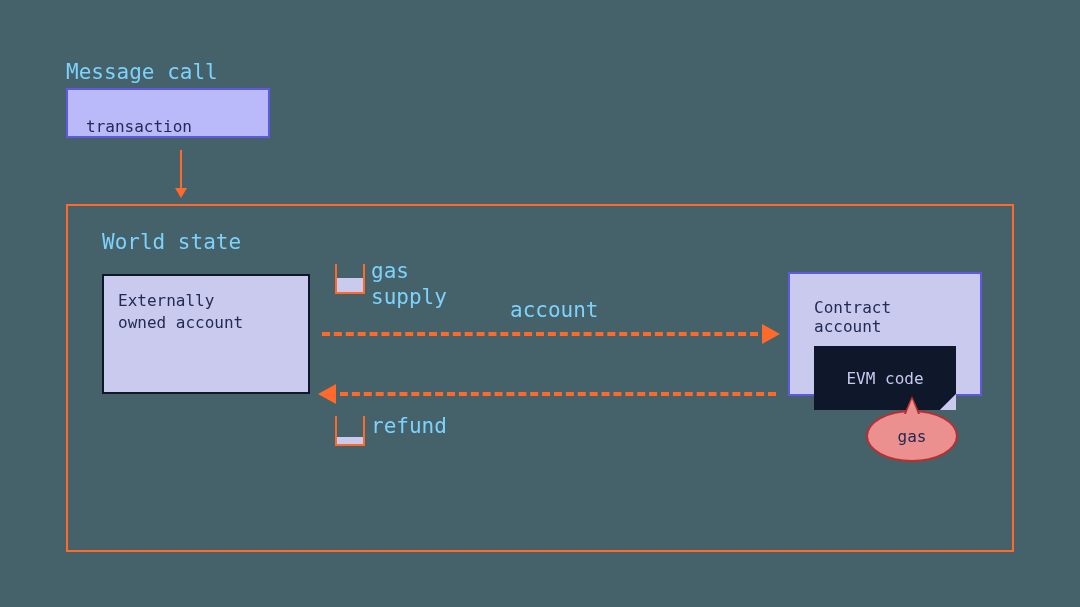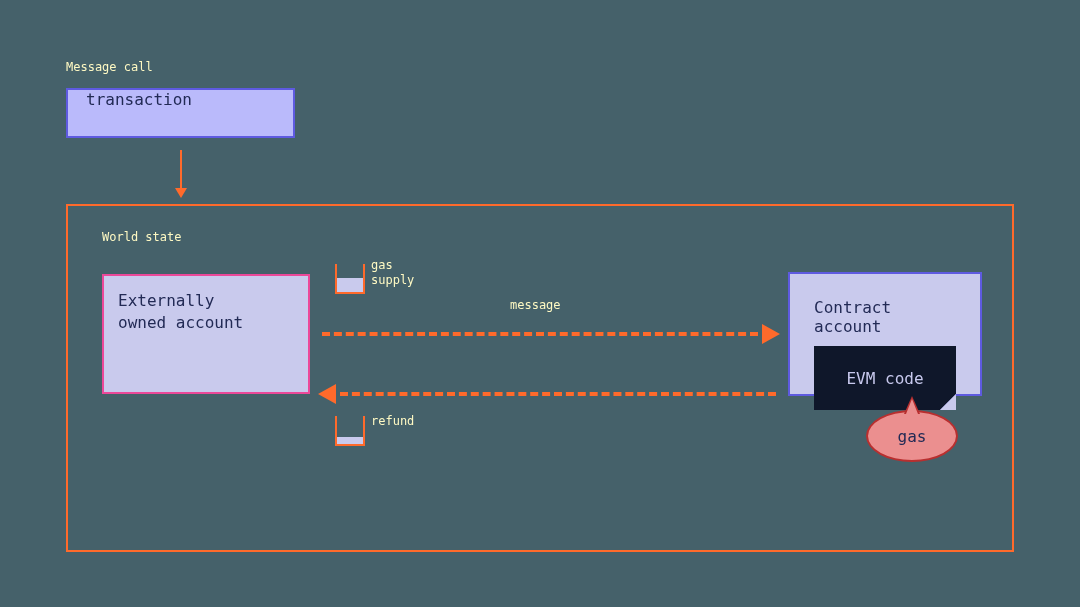--- a/index.html
+++ b/index.html
@@ -5,22 +5,22 @@
   * { box-sizing: border-box; margin: 0; padding: 0; }
   body {
     background: #45616a;
     width: 1080px;
     height: 607px;
     position: relative;
     font-family: "Menlo", "Consolas", "DejaVu Sans Mono", monospace;
     overflow: hidden;
   }
   .label-orange {
-    color: #fef9c3;
-    font-size: 12px;
+    color: #7dd3fc;
+    font-size: 21px;
     font-weight: 500;
   }
   .label-dark {
     color: #222a55;
     font-size: 16px;
   }
   .label-light {
     color: #c8c9ee;
     font-size: 16px;
   }
@@ -28,25 +28,25 @@
   
   .msg-call-title {
     position: absolute;
     left: 66px; top: 60px;
   }
 
   
   .txn-box {
     position: absolute;
     left: 66px; top: 88px;
-    width: 229px; height: 50px;
+    width: 204px; height: 50px;
     background: #babafb;
     border: 2px solid #5e5ae0;
     display: flex;
-    align-items: flex-start;
+    align-items: flex-end;
     padding-left: 18px;
   }
 
   
   .arrow-vert {
     position: absolute;
     left: 175px; top: 150px;
     width: 12px; height: 48px;
     pointer-events: none;
   }
@@ -77,21 +77,21 @@
     position: absolute;
     left: 34px; top: 24px;
   }
 
   
   .eoa-box {
     position: absolute;
     left: 34px; top: 68px;
     width: 208px; height: 120px;
     background: #c9caed;
-    border: 2px solid #ec4899;
+    border: 2px solid #0f172a;
     padding: 14px 14px;
     line-height: 1.4;
   }
 
   
   .cup {
     position: absolute;
     width: 30px; height: 30px;
     border: 2px solid #ff6a2b;
     border-top: none;
@@ -252,21 +252,21 @@
   <div class="cup cup-supply">
     <div class="fill"></div>
   </div>
   <div class="label-orange cup-supply-label" style="white-space: pre-line;">gas
 supply</div>
 
   <div class="dasharrow arrow-msg">
     <div class="dashes"></div>
     <div class="head-right"></div>
   </div>
-  <div class="label-orange msg-label">message</div>
+  <div class="label-orange msg-label">account</div>
 
   <div class="dasharrow arrow-return">
     <div class="dashes"></div>
     <div class="head-left"></div>
   </div>
 
   <div class="cup cup-refund">
     <div class="fill"></div>
   </div>
   <div class="label-orange cup-refund-label">refund</div>

